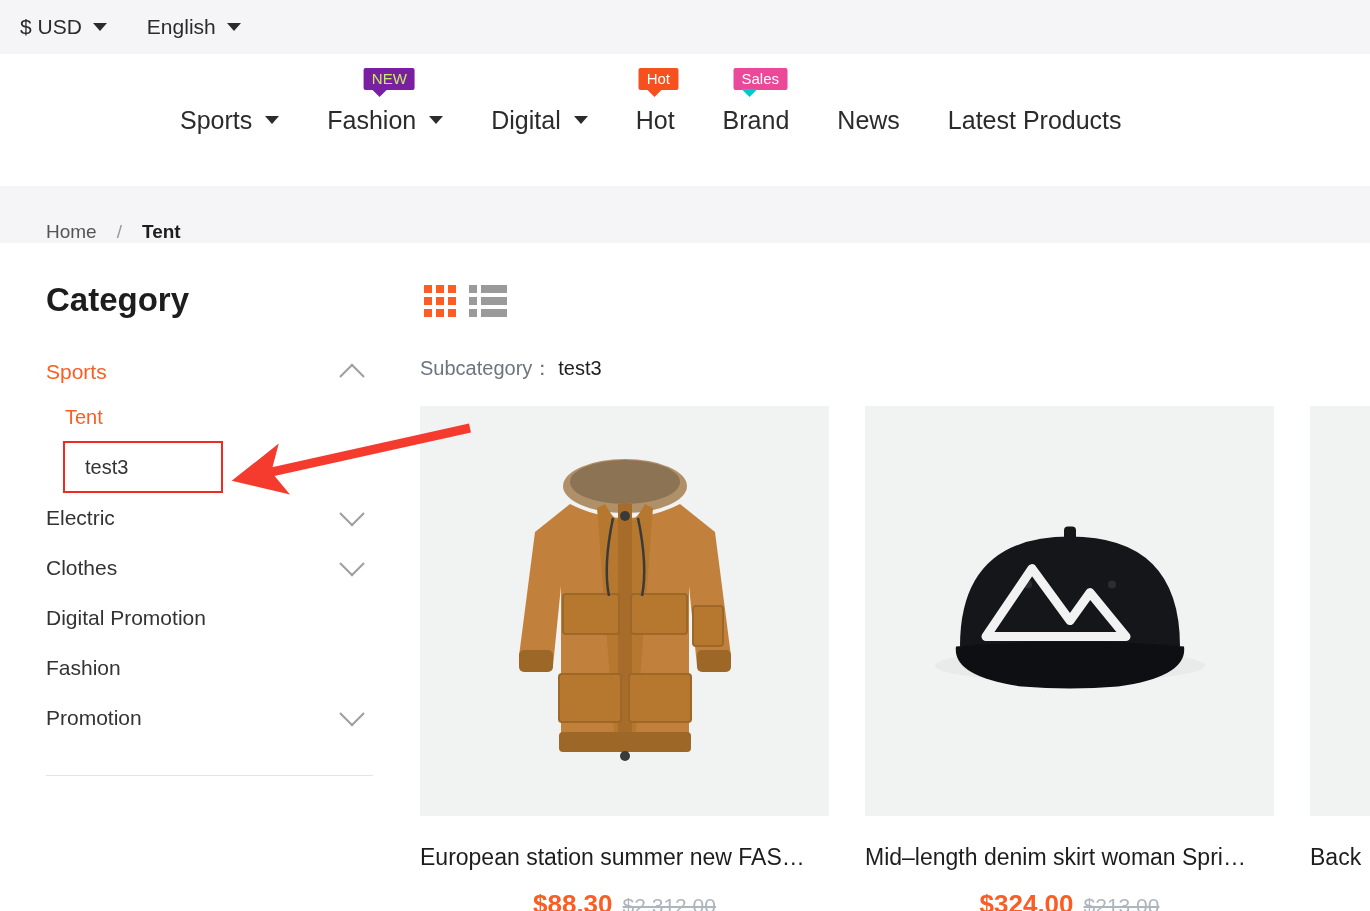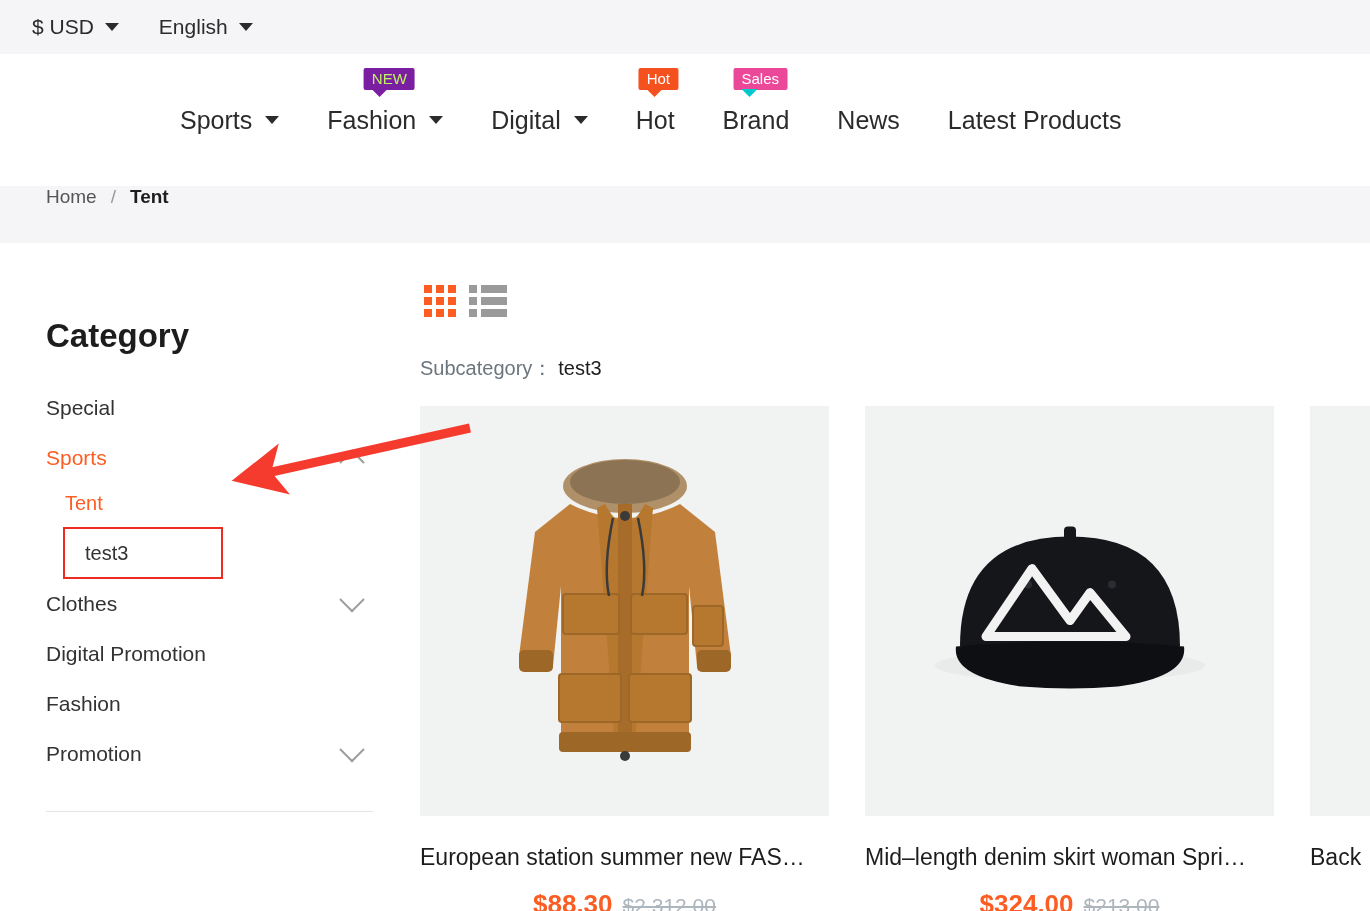--- a/index.html
+++ b/index.html
@@ -12,21 +12,21 @@
     -webkit-font-smoothing: antialiased;
   }
   .page { position: relative; width: 1370px; height: 911px; overflow: hidden; }
 
   
   .topbar {
     height: 54px;
     background: #f5f5f7;
     display: flex;
     align-items: center;
-    padding-left: 32px;
+    padding-left: 20px;
     gap: 40px;
   }
   .topbar-item {
     display: flex; align-items: center; gap: 11px;
     font-size: 21px; color: #2b2b2b; cursor: pointer;
   }
   .caret-down {
     width: 0; height: 0;
     border-left: 7px solid transparent;
     border-right: 7px solid transparent;
@@ -96,44 +96,43 @@
     border-left: 8px solid transparent;
     border-right: 8px solid transparent;
     border-top: 8px solid currentColor;
   }
 
   
   .breadcrumb {
     height: 57px;
     background: #f5f5f7;
     display: flex;
-    align-items: flex-start;
+    align-items: flex-end;
     padding-left: 46px;
-    gap: 14px;
+    gap: 20px;
     font-size: 19px;
   }
   .crumb-link { color: #555; cursor: pointer; }
   .crumb-sep { color: #9a9a9a; }
   .crumb-current { color: #1d1d1d; font-weight: bold; }
 
   
   .body-wrap { display: flex; }
 
   
   .sidebar {
     width: 420px;
     padding: 38px 0 0 46px;
     flex: 0 0 420px;
   }
   .sidebar h2 {
     font-size: 33px;
     font-weight: bold;
     color: #1d1d1d;
     margin-bottom: 28px;
-    margin-top: 36px;
   }
   .cat-row {
     display: flex;
     align-items: center;
     justify-content: space-between;
     width: 327px;
     height: 50px;
     font-size: 21px;
     color: #333;
     cursor: pointer;
@@ -300,32 +299,33 @@
     <span class="crumb-link">Home</span>
     <span class="crumb-sep">/</span>
     <span class="crumb-current">Tent</span>
   </div>
 
   <div class="body-wrap">
 
     <div class="sidebar">
       <h2>Category</h2>
       <div id="cat-root">
-          <div class="cat-row">
-            <span>Special</span>
-          </div>
           <div class="cat-row active">
             <span>Sports</span>
             <span class="chev up"></span>
           </div>
           <div class="cat-sub">
             <span>Tent</span>
           </div>
           <div class="sub-box">
             <span>test3</span>
+          </div>
+          <div class="cat-row">
+            <span>Electric</span>
+            <span class="chev down"></span>
           </div>
           <div class="cat-row">
             <span>Clothes</span>
             <span class="chev down"></span>
           </div>
           <div class="cat-row">
             <span>Digital Promotion</span>
           </div>
           <div class="cat-row">
             <span>Fashion</span>

